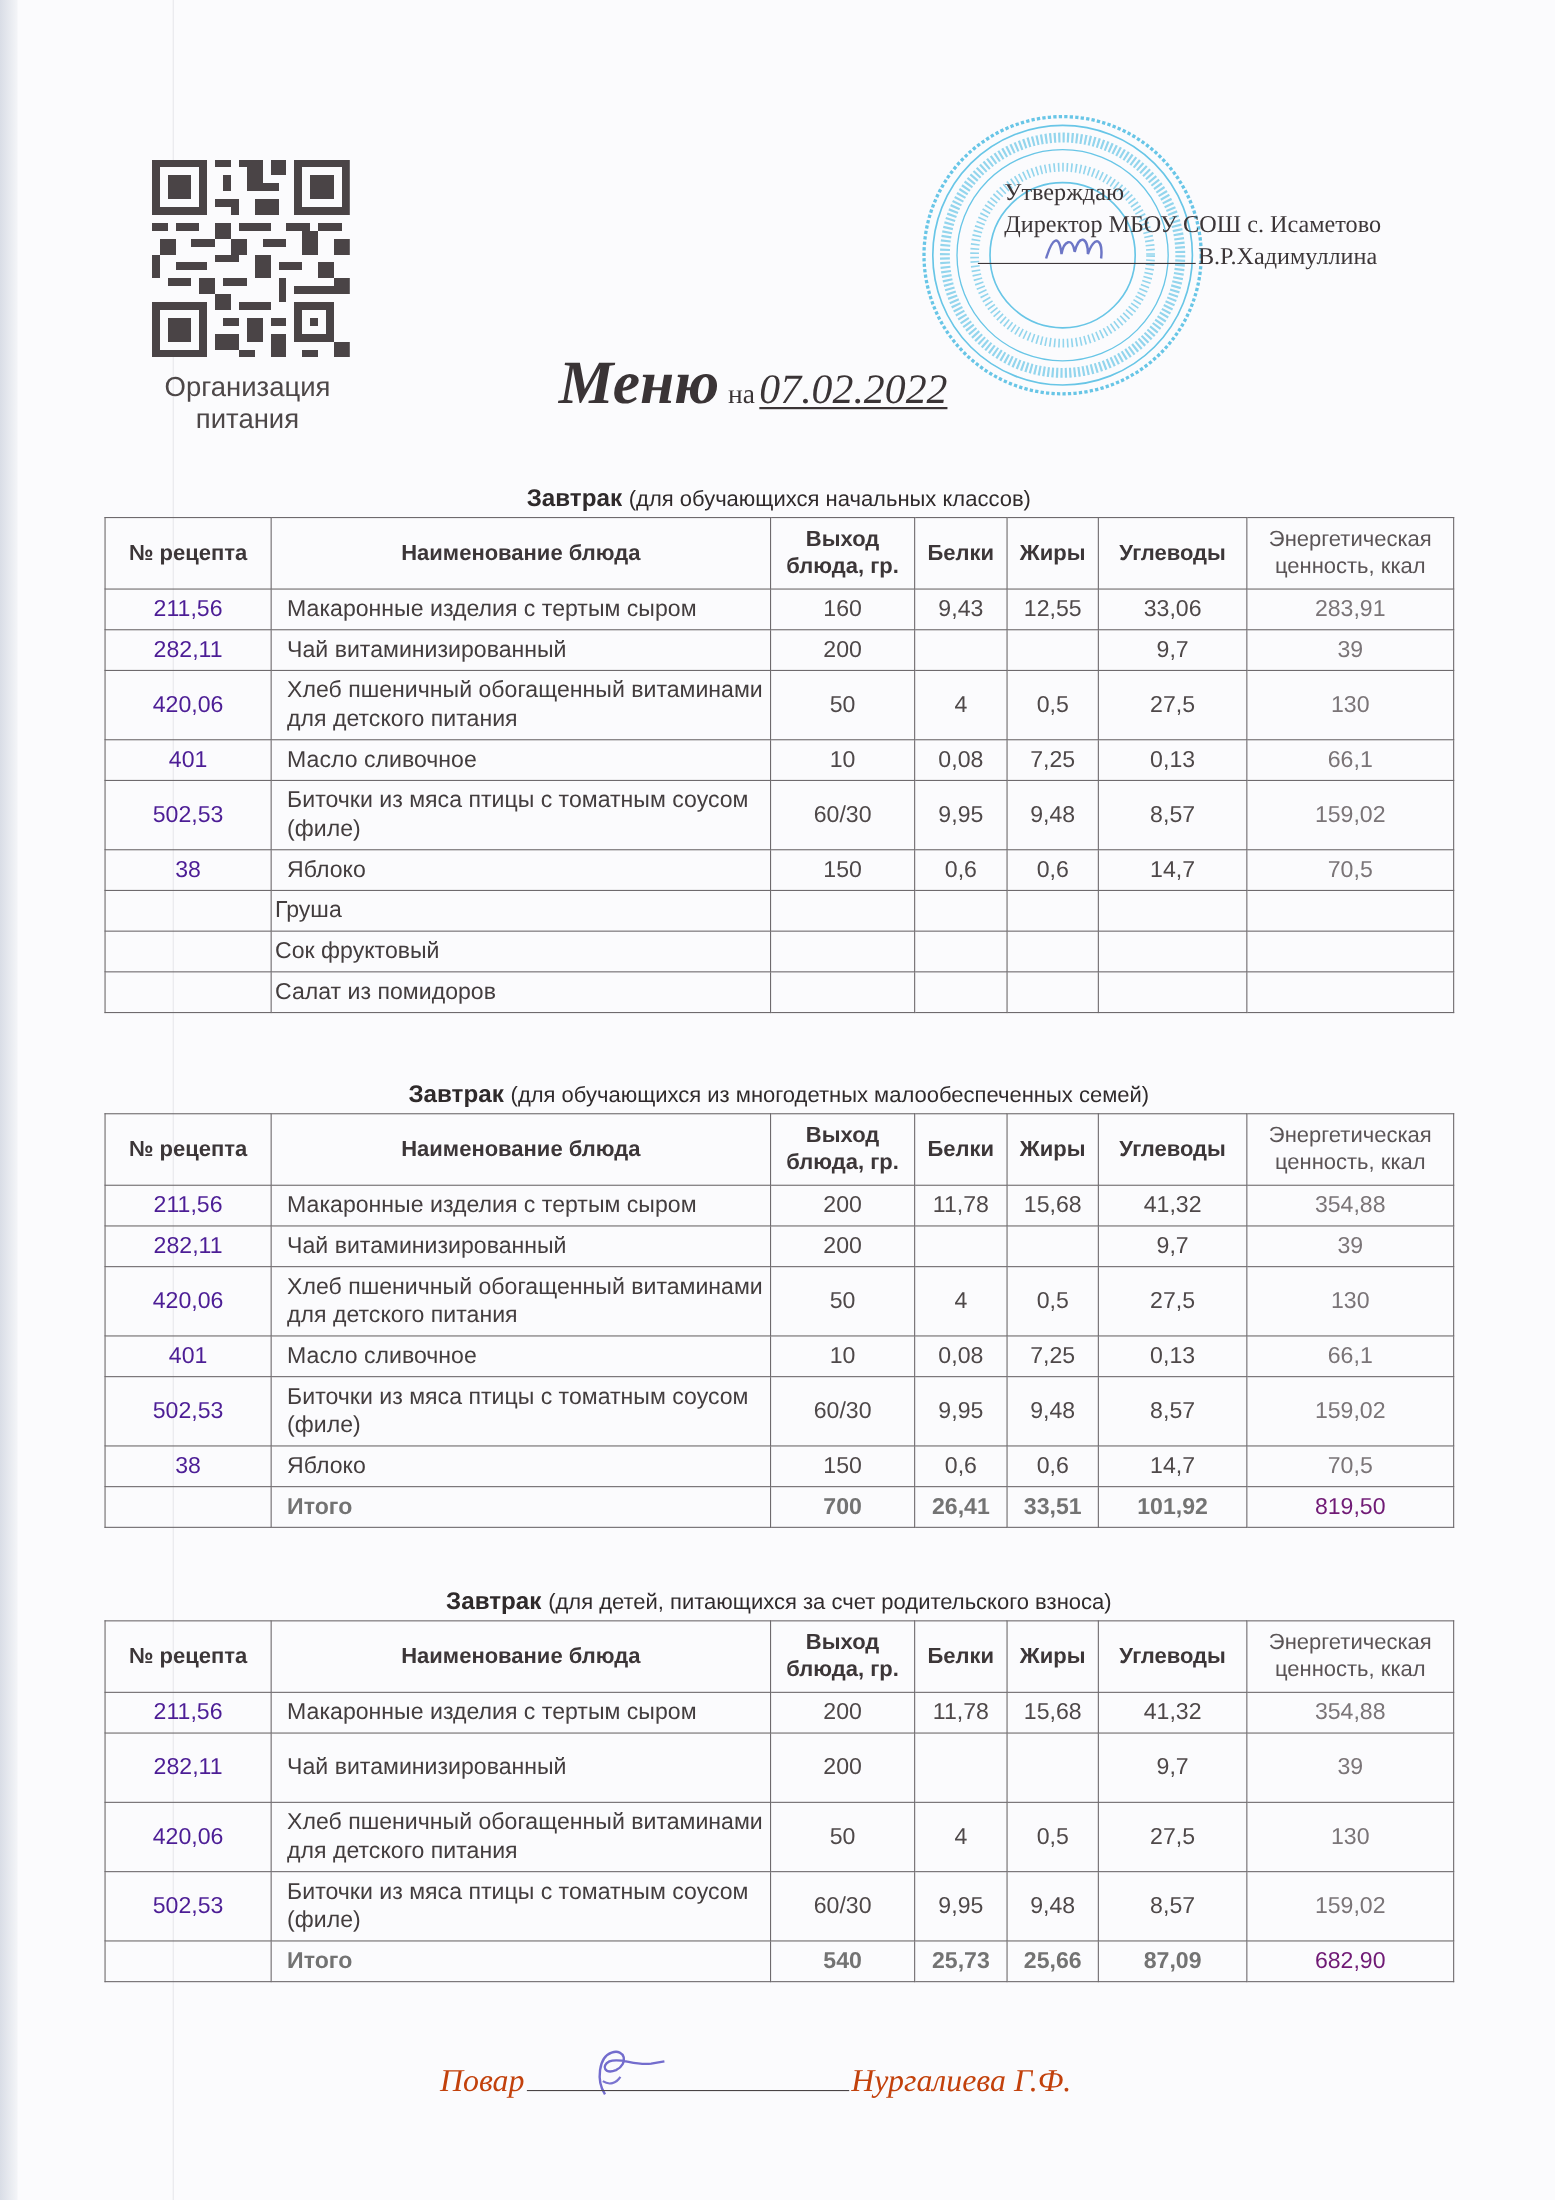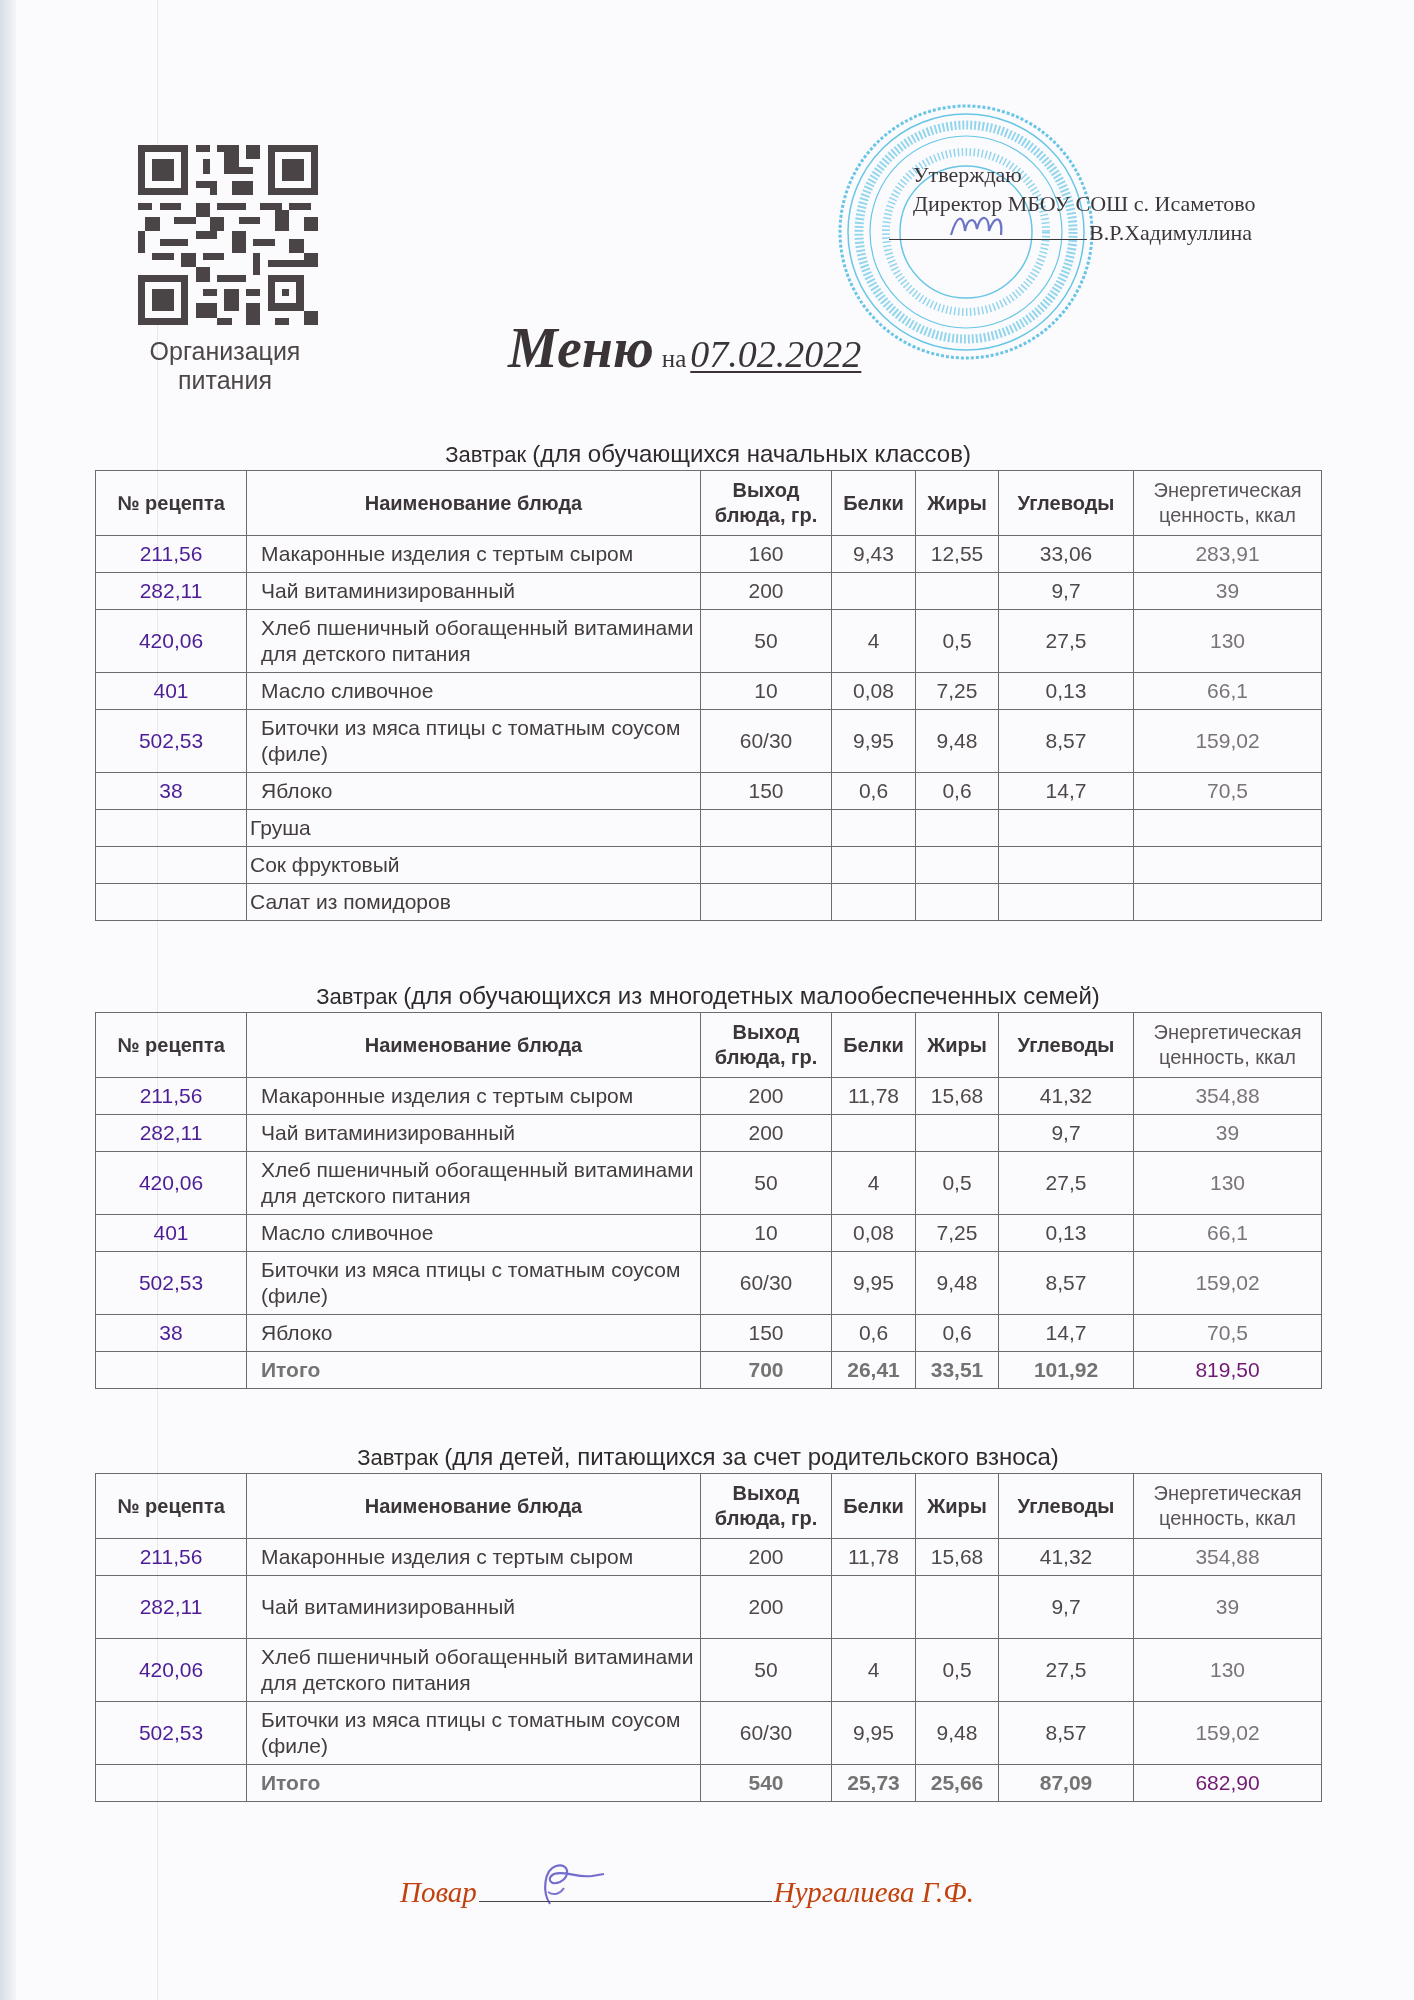--- a/index.html
+++ b/index.html
@@ -25,22 +25,22 @@
   .director-sig { position: absolute; left: 945px; top: 205px; width: 70px; height: 40px; }
 
   
   .title { position: absolute; left: 508px; top: 316px; font-family: "Liberation Serif", "DejaVu Serif", serif; color: #3a3436; white-space: nowrap; text-align: right; }
   .title .big { font-size: 56px; font-style: italic; font-weight: bold; }
   .title .na { font-size: 25px; margin: 0 4px 0 8px; }
   .title .date { font-size: 38px; font-style: italic; text-decoration: underline; text-decoration-thickness: 1.5px; text-underline-offset: 4px; }
 
   
   .section-title { position: absolute; left: 95px; width: 1226px; text-align: center; font-size: 22px; color: #2f2a2b; }
-  .section-title b { font-weight: normal; }
-  .section-title span.sub { font-weight: bold; font-size: 24px; }
+  .section-title b { font-weight: bold; }
+  .section-title span.sub { font-weight: bold; font-size: 20px; }
 
   
   table.menu { position: absolute; left: 95px; width: 1226px; border-collapse: collapse; table-layout: fixed; font-size: 21px; color: #4e4849; }
   table.menu th, table.menu td { border: 1.3px solid #6e6a6d; padding: 0 4px; }
   table.menu th { font-weight: bold; font-size: 20px; color: #3c3638; line-height: 25px; height: 64px; }
   table.menu td { height: 36px; text-align: center; line-height: 26px; }
   table.menu td.name { text-align: left; padding-left: 14px; color: #433d3e; }
   table.menu td.name.tight { padding-left: 3px; }
   table.menu td.recipe { color: #4c1d95; }
   table.menu tr.tall td { height: 62px; }

